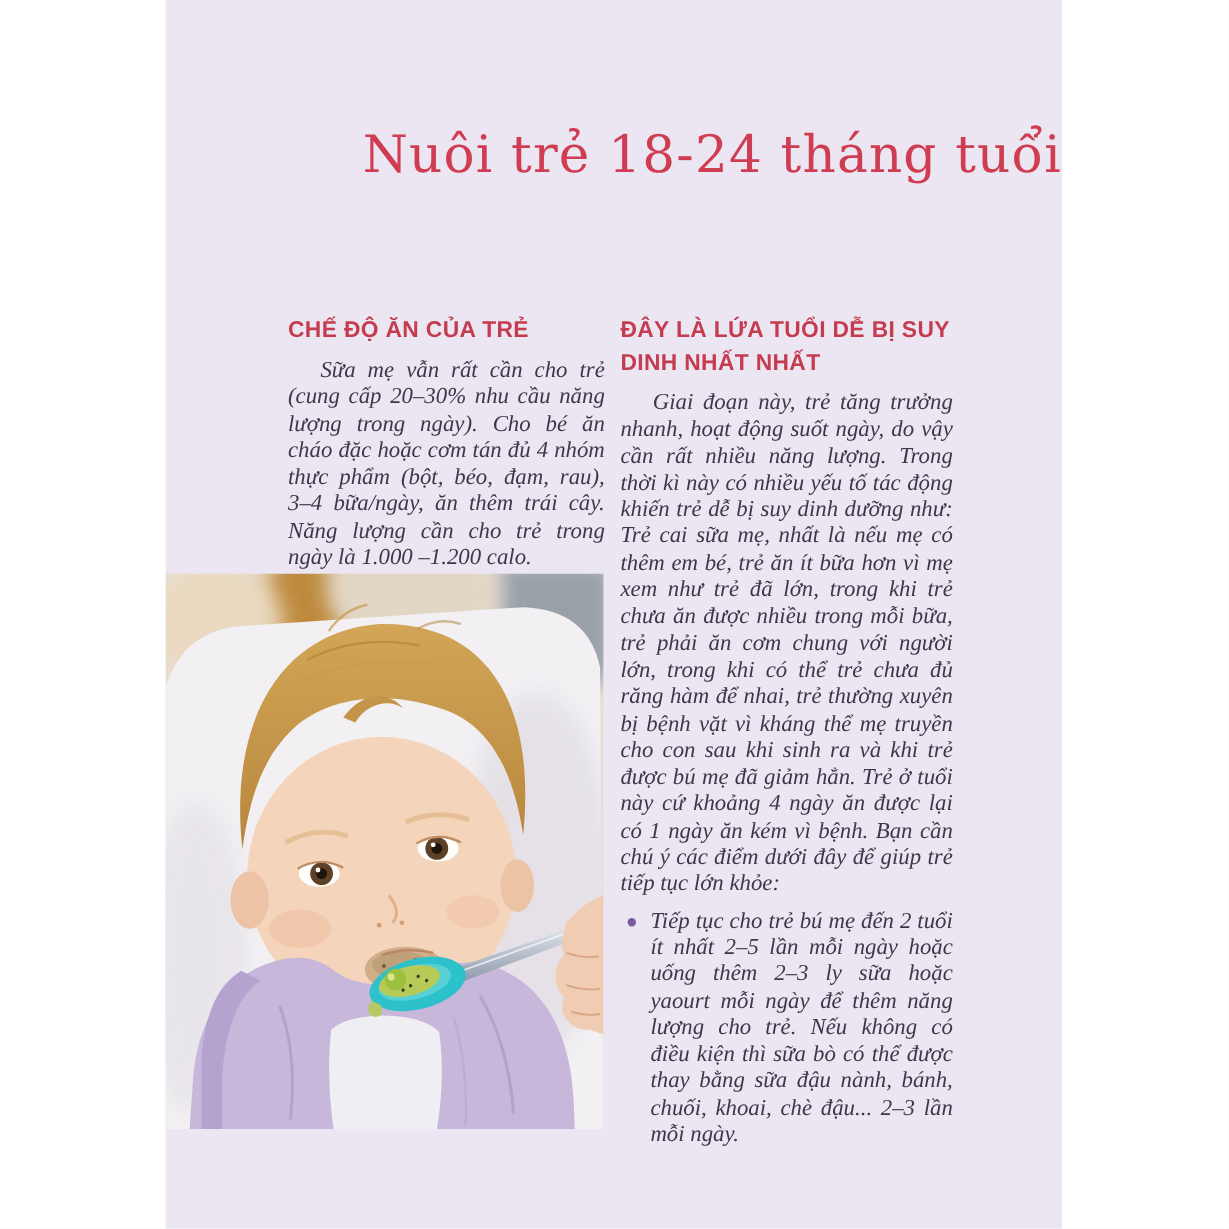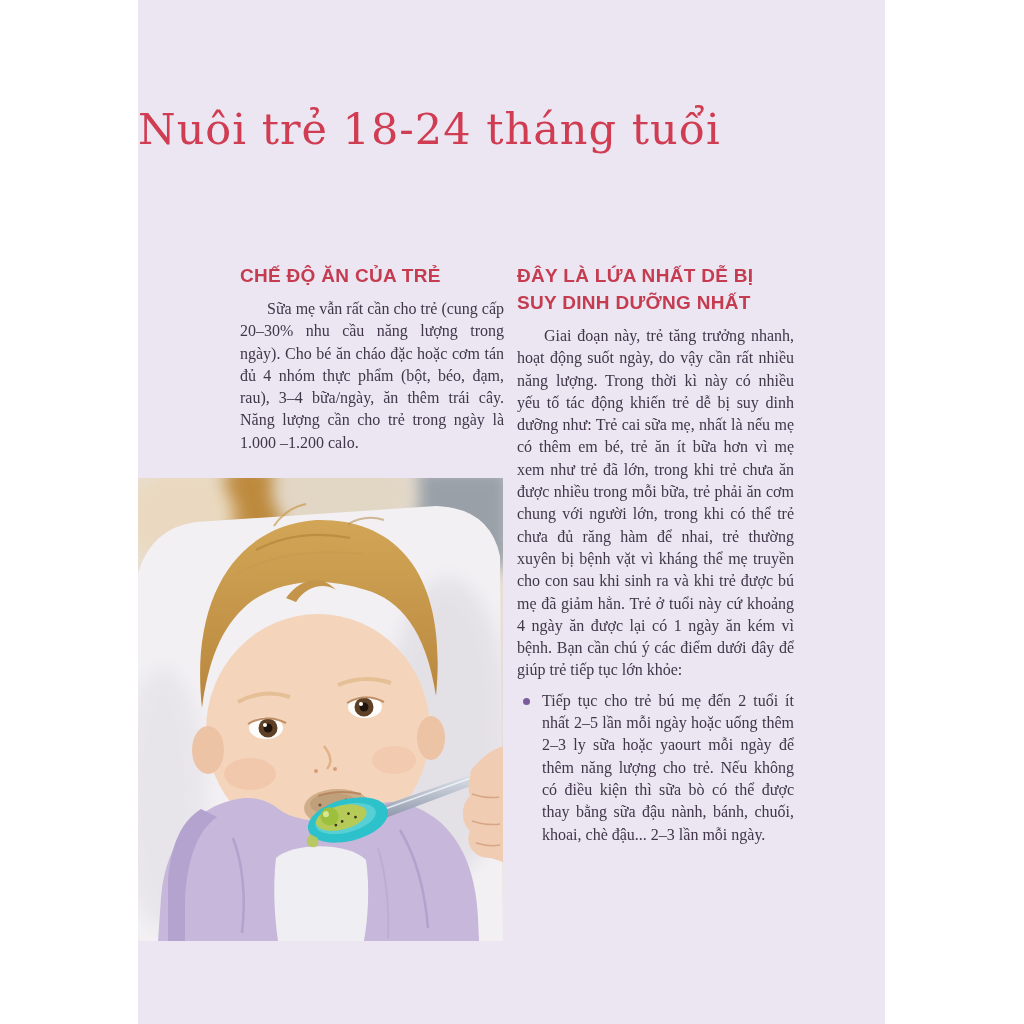--- a/index.html
+++ b/index.html
@@ -13,44 +13,45 @@
   *{margin:0;padding:0;box-sizing:border-box;}
   html,body{width:1024px;height:1024px;overflow:hidden;}
   body{background:var(--margin-bg);font-family:"Liberation Serif",serif;}
   .canvas{position:relative;width:1024px;height:1024px;background:var(--margin-bg);}
   .page{
     position:absolute;left:138px;top:0;width:747px;height:1024px;
     background:var(--page-bg);
   }
   .title{
     position:absolute;left:0;top:104px;width:747px;
-    text-align:left;
+    text-align:right;
     font-family:"DejaVu Serif",serif;
     font-weight:400;
     font-size:43px;
     letter-spacing:1px;
     color:var(--title-color);
   }
   .col{position:absolute;top:262px;}
   .col-left{left:102px;width:264px;}
   .col-right{left:379px;width:277px;}
   .heading{
     font-family:Liberation Sans, sans-serif;
     font-weight:700;
     font-size:19px;
     line-height:27px;
     letter-spacing:.3px;
     color:var(--heading-color);
     margin-bottom:9px;
   }
   .body{
-    font-size:16px;
+    font-size:19px;
     line-height:22.3px;
     color:var(--body-color);
     text-align:justify;
+    font-style:italic;
   }
   .indent{text-indent:27px;}
   .bullets{list-style:none;margin-top:8px;}
   .bullets li{position:relative;padding-left:25px;}
   .dot{
     position:absolute;left:6px;top:8px;
     width:7px;height:7px;border-radius:50%;
     background:var(--bullet-color);
   }
   .photo{
@@ -66,21 +67,21 @@
   <div class="page">
 
     <h1 class="title">Nuôi trẻ 18-24 tháng tuổi</h1>
 
     <section class="col col-left">
       <h2 class="heading">CHẾ ĐỘ ĂN CỦA TRẺ</h2>
       <p class="body indent">Sữa mẹ vẫn rất cần cho trẻ (cung cấp 20–30% nhu cầu năng lượng trong ngày). Cho bé ăn cháo đặc hoặc cơm tán đủ 4 nhóm thực phẩm (bột, béo, đạm, rau), 3–4 bữa/ngày, ăn thêm trái cây. Năng lượng cần cho trẻ trong ngày là 1.000 –1.200 calo.</p>
     </section>
 
     <section class="col col-right">
-      <h2 class="heading">ĐÂY LÀ LỨA NHẤT DỄ BỊ SUY DINH DƯỠNG NHẤT</h2>
+      <h2 class="heading">ĐÂY LÀ LỨA TUỔI DỄ BỊ SUY DINH NHẤT NHẤT</h2>
       <p class="body indent">Giai đoạn này, trẻ tăng trưởng nhanh, hoạt động suốt ngày, do vậy cần rất nhiều năng lượng. Trong thời kì này có nhiều yếu tố tác động khiến trẻ dễ bị suy dinh dưỡng như: Trẻ cai sữa mẹ, nhất là nếu mẹ có thêm em bé, trẻ ăn ít bữa hơn vì mẹ xem như trẻ đã lớn, trong khi trẻ chưa ăn được nhiều trong mỗi bữa, trẻ phải ăn cơm chung với người lớn, trong khi có thể trẻ chưa đủ răng hàm để nhai, trẻ thường xuyên bị bệnh vặt vì kháng thể mẹ truyền cho con sau khi sinh ra và khi trẻ được bú mẹ đã giảm hẳn. Trẻ ở tuổi này cứ khoảng 4 ngày ăn được lại có 1 ngày ăn kém vì bệnh. Bạn cần chú ý các điểm dưới đây để giúp trẻ tiếp tục lớn khỏe:</p>
       <ul class="bullets">
         <li class="body">
           <span class="dot"></span>
           <span>Tiếp tục cho trẻ bú mẹ đến 2 tuổi ít nhất 2–5 lần mỗi ngày hoặc uống thêm 2–3 ly sữa hoặc yaourt mỗi ngày để thêm năng lượng cho trẻ. Nếu không có điều kiện thì sữa bò có thể được thay bằng sữa đậu nành, bánh, chuối, khoai, chè đậu... 2–3 lần mỗi ngày.</span>
         </li>
       </ul>
     </section>
 
     <figure class="photo">

